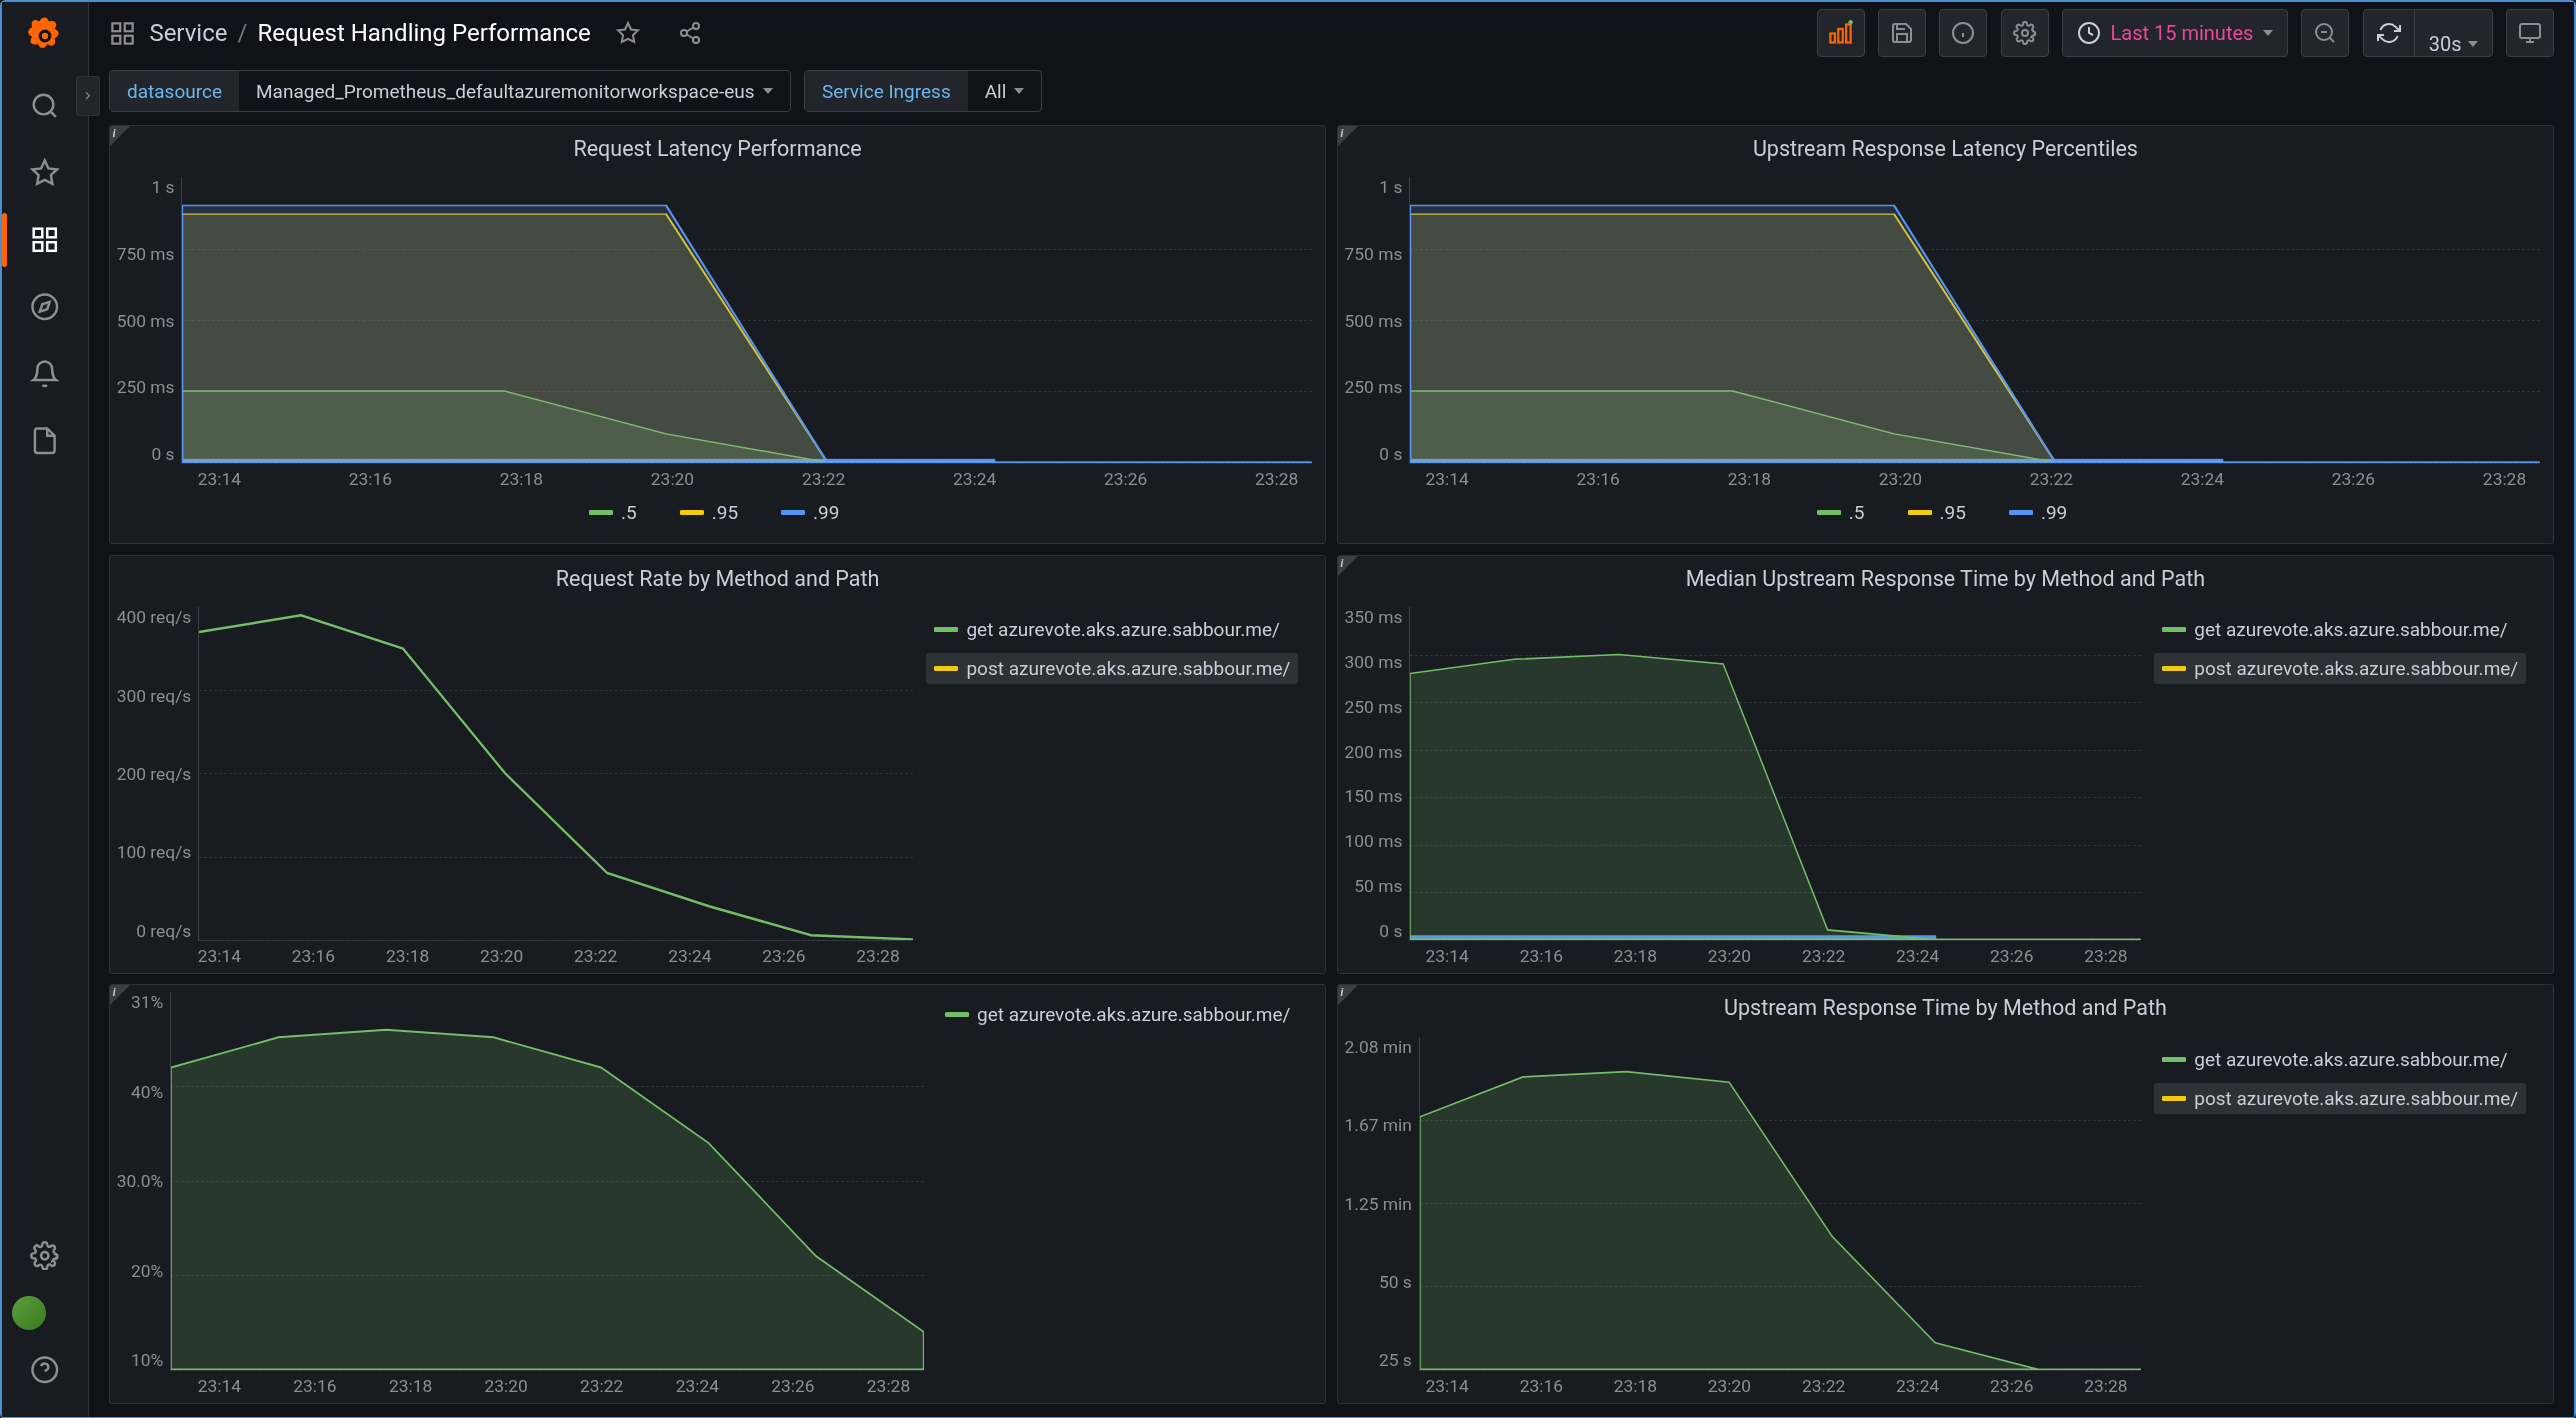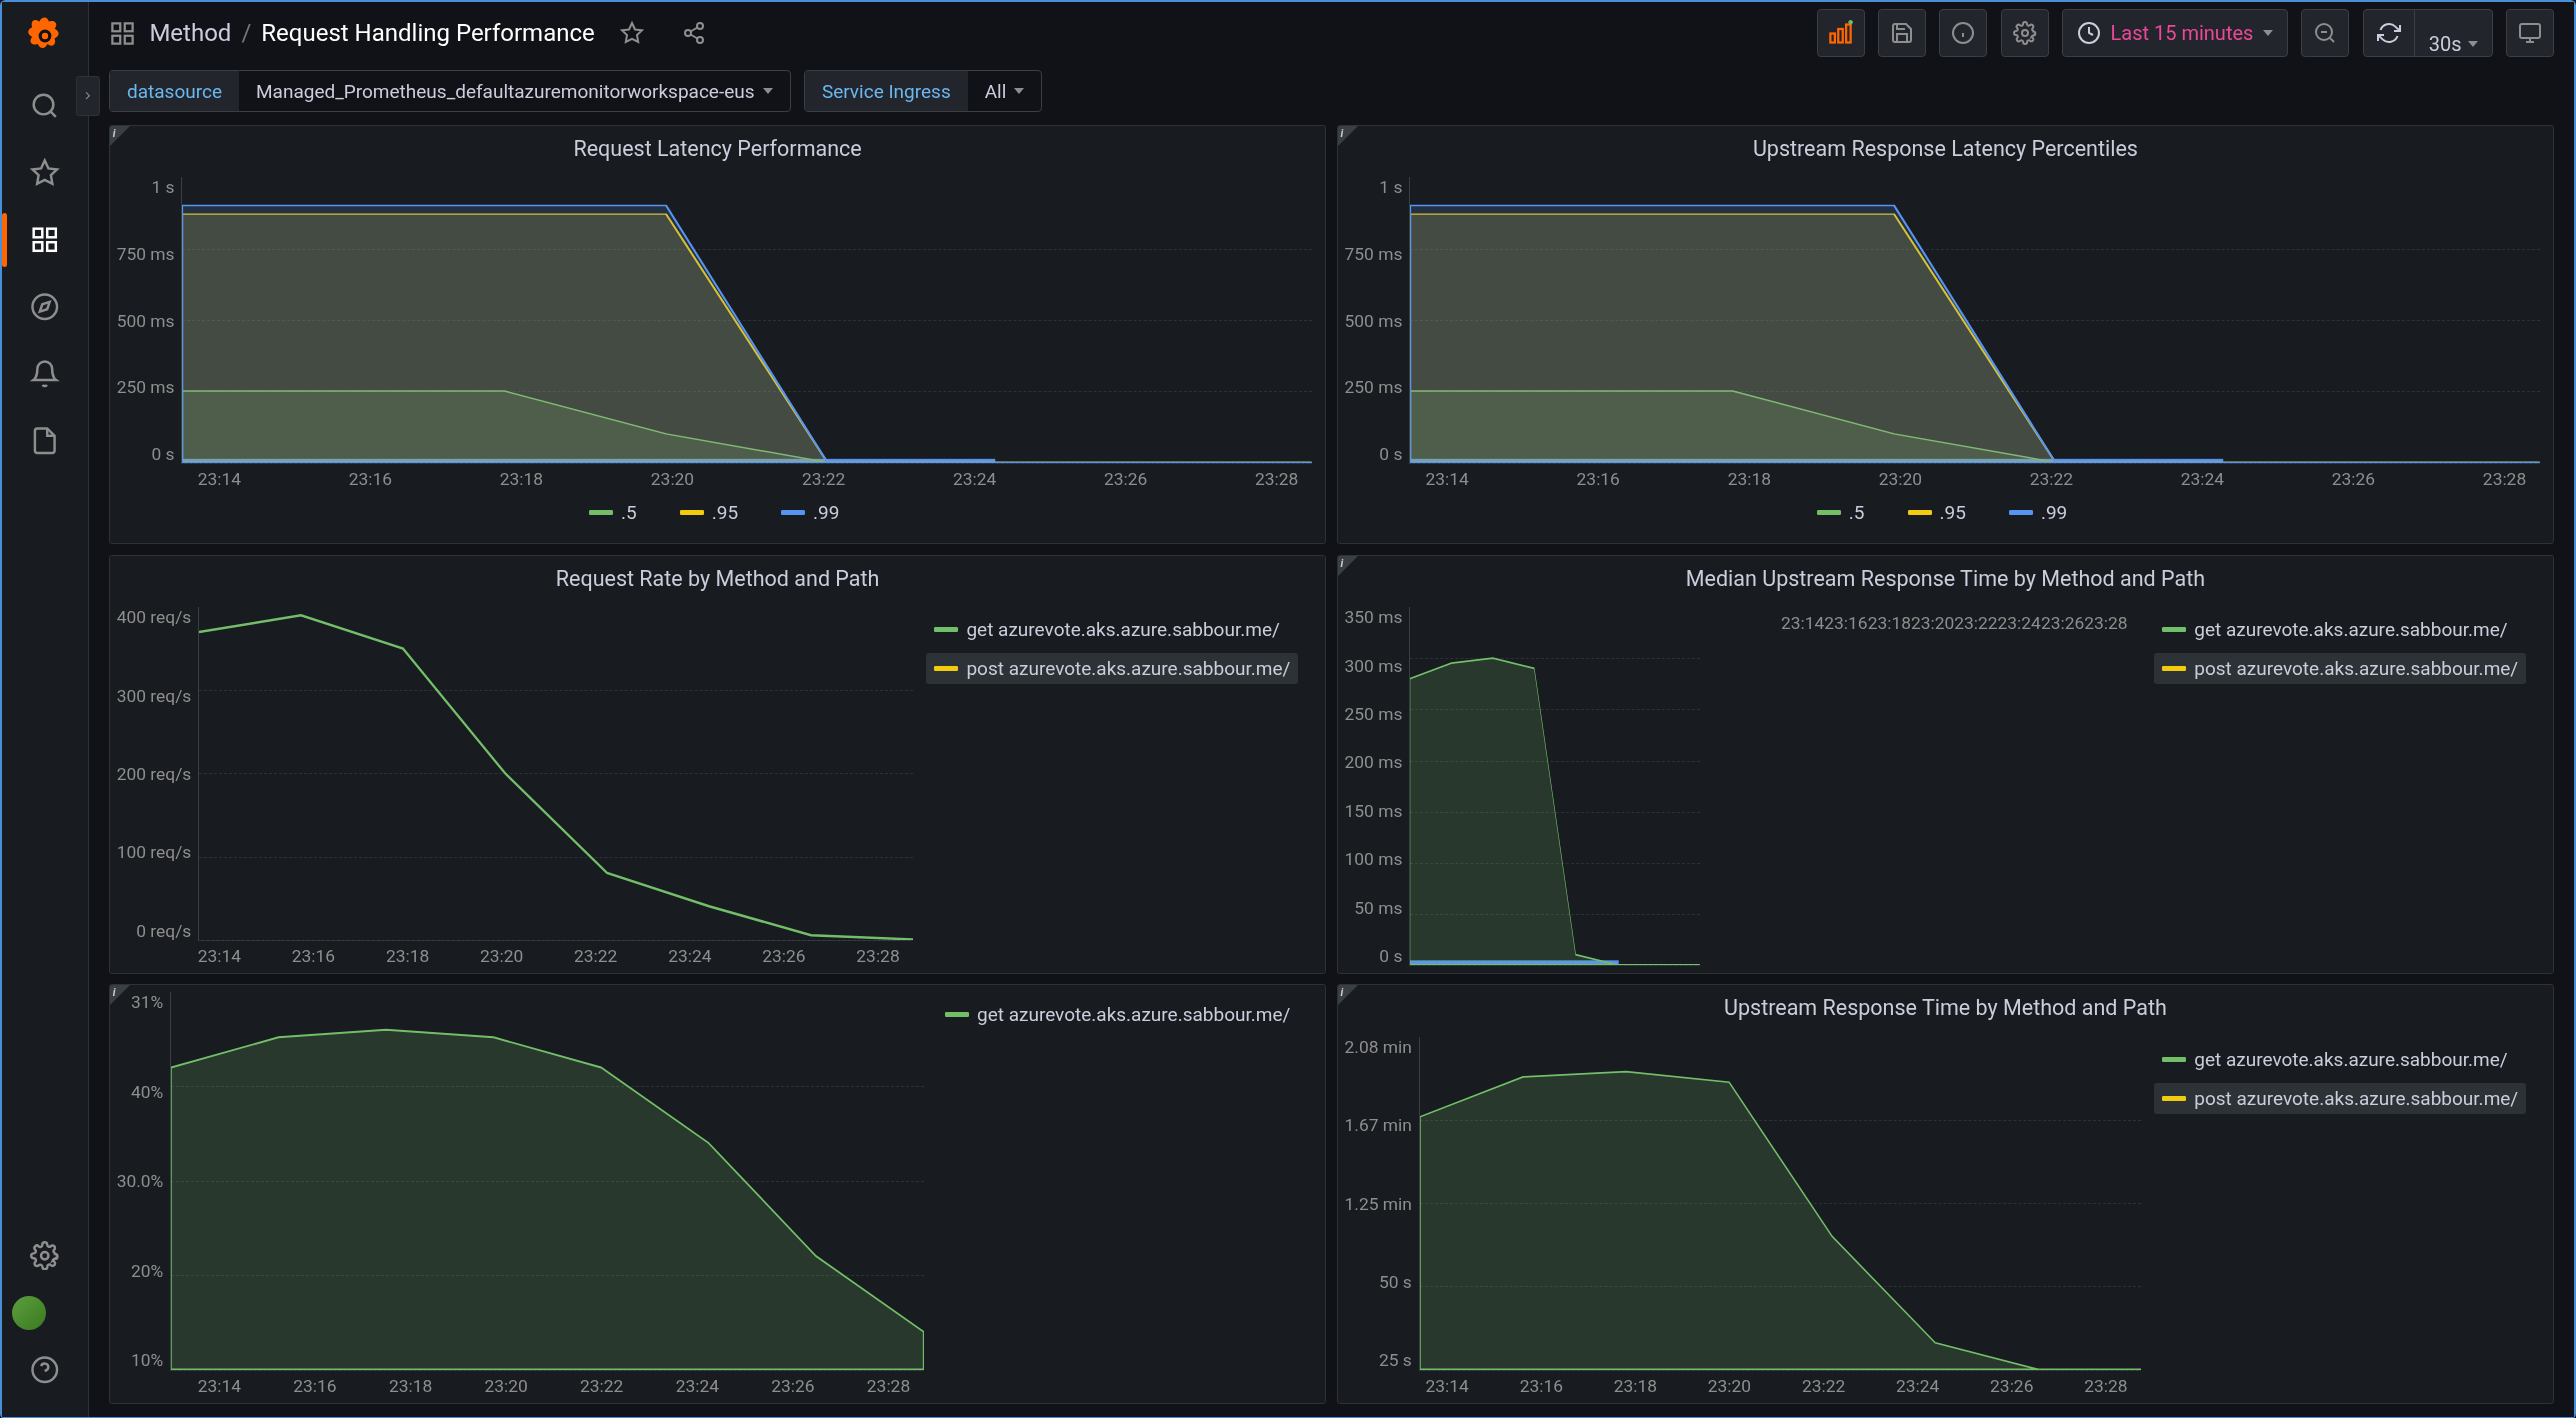--- a/index.html
+++ b/index.html
@@ -349,21 +349,21 @@
 
   <div class="main">
     <div class="topbar">
       <svg width="27" height="27" viewBox="0 0 24 24" fill="none" stroke="#8e8e8e" stroke-width="2">
           <rect x="3" y="3" width="7" height="7"></rect>
           <rect x="14" y="3" width="7" height="7"></rect>
           <rect x="14" y="14" width="7" height="7"></rect>
           <rect x="3" y="14" width="7" height="7"></rect>
         </svg>
       <div class="breadcrumb">
-        <span class="folder">Method</span>
+        <span class="folder">Service</span>
         <span class="sep">/</span>
         <span class="title">Request Handling Performance</span>
       </div>
       <div class="icon-btn">
         <svg width="24" height="24" viewBox="0 0 24 24" fill="none" stroke="currentColor" stroke-width="2">
             <polygon points="12 2 15 8.5 22 9.3 17 14 18.2 21 12 17.8 5.8 21 7 14 2 9.3 9 8.5 12 2"></polygon>
           </svg>
       </div>
       <div class="icon-btn">
         <svg width="24" height="24" viewBox="0 0 24 24" fill="none" stroke="currentColor" stroke-width="2">
@@ -607,21 +607,21 @@
                 <div class="swatch" style="background: rgb(242, 204, 12);"></div>
                 <span>post azurevote.aks.azure.sabbour.me/</span>
               </div>
             </div>
           </div>
         </div>
         <div class="panel">
           <div class="panel-info"></div>
           <div class="panel-title">Median Upstream Response Time by Method and Path</div>
           <div class="chart-area">
-            <div style="flex: 1 1 0%; display: flex; flex-direction: row;">
+            <div style="flex: 1 1 0%; display: flex; flex-direction: column;">
               <div class="chart-body" style="flex: 1 1 0%;">
                 <div class="y-axis">
                   <span>350 ms</span>
                   <span>300 ms</span>
                   <span>250 ms</span>
                   <span>200 ms</span>
                   <span>150 ms</span>
                   <span>100 ms</span>
                   <span>50 ms</span>
                   <span>0 s</span>

